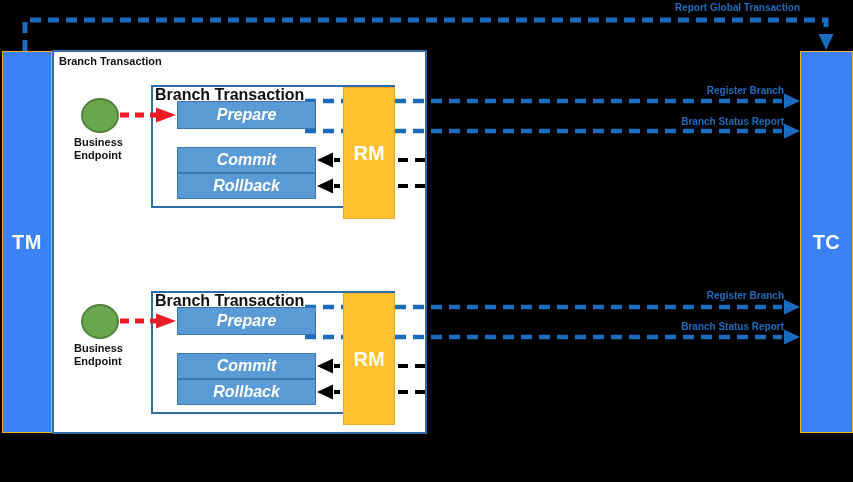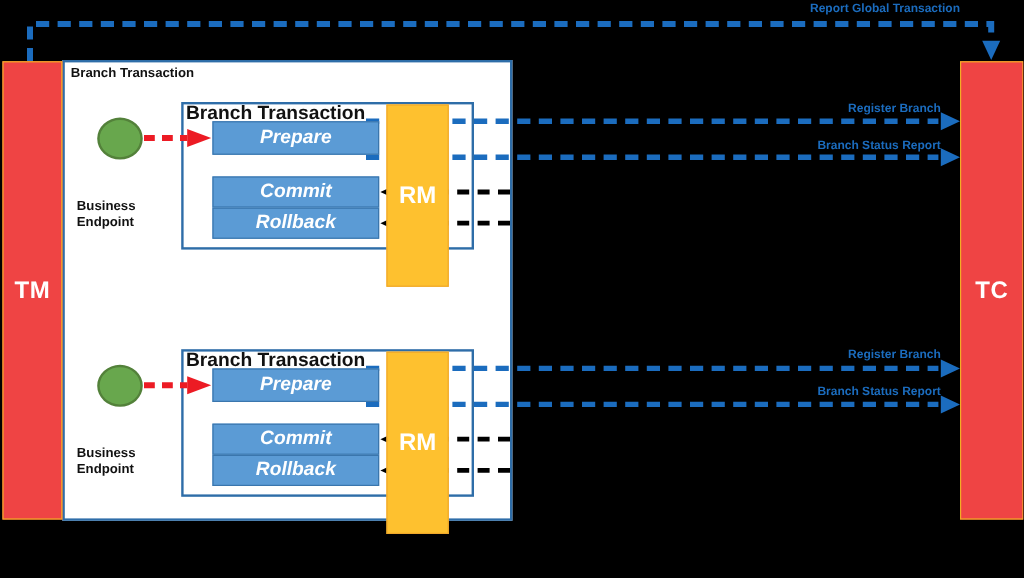--- a/index.html
+++ b/index.html
@@ -7,36 +7,36 @@
     position:relative;width:853px;height:482px;background:#000;overflow:hidden;
     font-family:"Liberation Sans",sans-serif;
   }
   .abs{position:absolute;box-sizing:border-box;}
   
   .z1{z-index:1}.z2{z-index:2}.z3{z-index:3}.z4{z-index:4}.z5{z-index:5}
   
   .global-box{left:52px;top:50px;width:375px;height:384px;background:#fff;border:2px solid #2e6da8;}
   .global-title{left:59px;top:55px;font-size:11px;font-weight:bold;color:#111;}
   
-  .pillar{background:#ef4444;border:1px solid #f3ac25;display:flex;align-items:center;justify-content:center;
+  .pillar{background:#3b82f6;border:1px solid #f3ac25;display:flex;align-items:center;justify-content:center;
           color:#fff;font-weight:bold;font-size:20px;letter-spacing:.5px;}
   .tm{left:2px;top:51px;width:50px;height:382px;}
   .tc{left:800px;top:51px;width:53px;height:382px;}
   
   .branch-box{left:151px;width:244px;height:123px;background:#fff;border:2px solid #2e6da8;}
   .branch-title{left:155px;font-size:16px;font-weight:bold;color:#111;white-space:nowrap;}
   
   .proc{left:177px;width:139px;background:#5b9bd5;border:1px solid #3a76ad;display:flex;align-items:center;justify-content:center;
         color:#fff;font-style:italic;font-weight:bold;font-size:16px;}
   
-  .rm{left:322px;width:52px;height:152px;background:#fec12f;border:1px solid #f0a82a;display:flex;align-items:center;justify-content:center;
+  .rm{left:343px;width:52px;height:132px;background:#fec12f;border:1px solid #f0a82a;display:flex;align-items:center;justify-content:center;
       color:#fff;font-weight:bold;font-size:20px;}
   
   .endpoint{left:81px;width:38px;height:35px;border-radius:50%;background:#68a74d;border:2px solid #53813a;}
-  .endpoint-label{left:64px;width:72px;font-size:11px;font-weight:bold;color:#111;line-height:13px;margin-top:30px;}
+  .endpoint-label{left:74px;width:72px;font-size:11px;font-weight:bold;color:#111;line-height:13px;}
   
   .bluecap{color:#1b6cbe;font-size:10px;font-weight:bold;text-align:right;white-space:nowrap;}
   svg{position:absolute;left:0;top:0;pointer-events:none;}
 </style>
 </head>
 <body>
 
 <div class="canvas">
 
   <div class="abs z1 global-box"></div>

